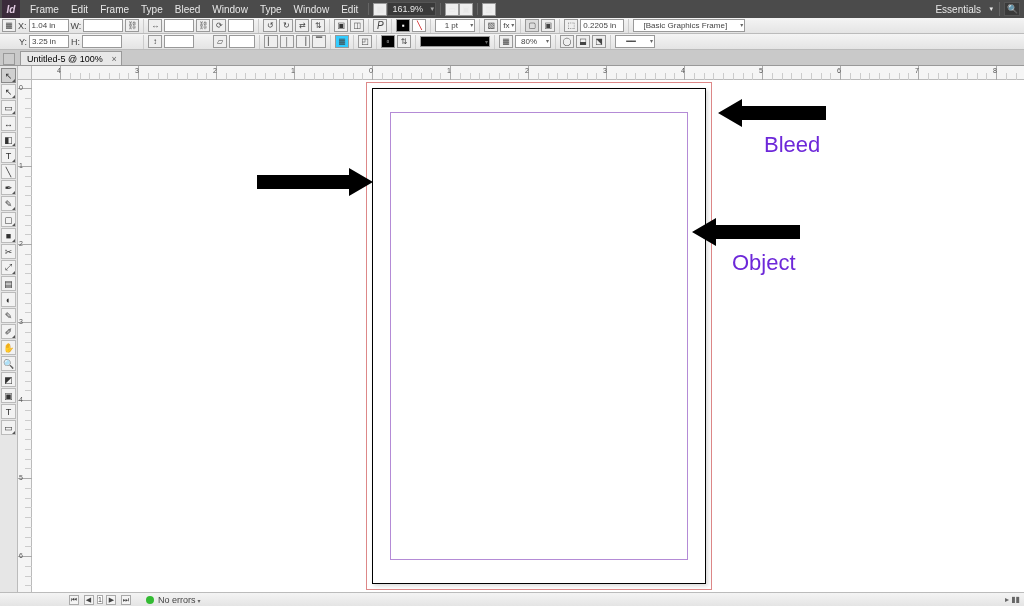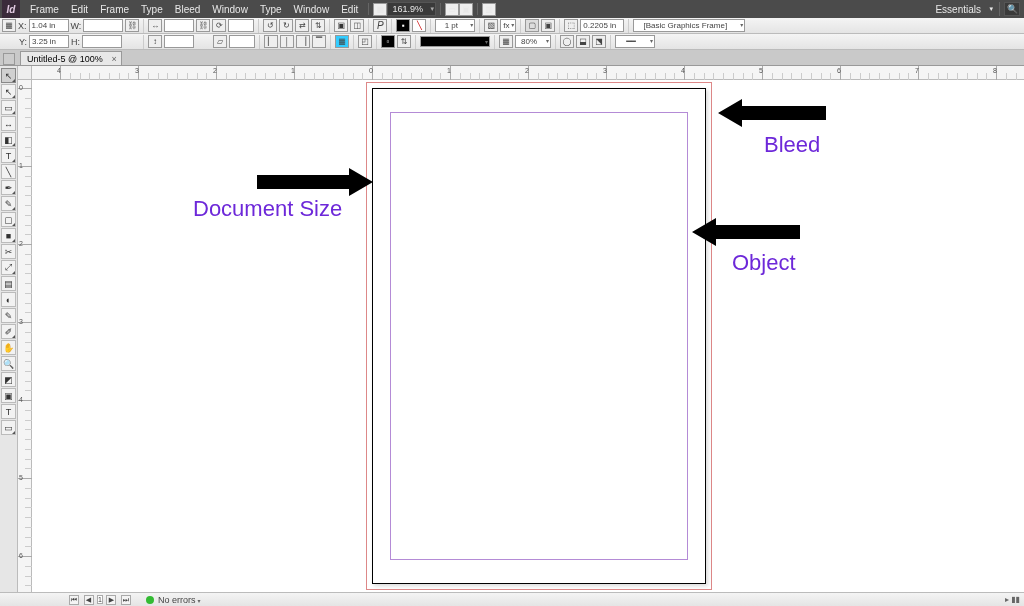--- a/index.html
+++ b/index.html
@@ -489,21 +489,20 @@
       <div class="margin-box" style="left:358px; top:32px; width:298px; height:448px;"></div>
 
       <svg class="annot-arrow" style="left:686px; top:13px;" width="110" height="40" viewBox="0 0 110 40">
         <polygon points="0,20 24,6 24,13 108,13 108,27 24,27 24,34" fill="#000"></polygon>
       </svg>
       <div class="annot-label" style="left:732px; top:52px;">Bleed</div>
 
       <svg class="annot-arrow" style="left:225px; top:82px;" width="116" height="40" viewBox="0 0 116 40">
         <polygon points="116,20 92,6 92,13 0,13 0,27 92,27 92,34" fill="#000"></polygon>
       </svg>
-      <div class="annot-label" style="left:161px; top:116px;">Document Size</div>
 
       <svg class="annot-arrow" style="left:660px; top:132px;" width="110" height="40" viewBox="0 0 110 40">
         <polygon points="0,20 24,6 24,13 108,13 108,27 24,27 24,34" fill="#000"></polygon>
       </svg>
       <div class="annot-label" style="left:700px; top:170px;">Object</div>
     </div>
   </div>
 </div>
 
 <div class="statusbar">

